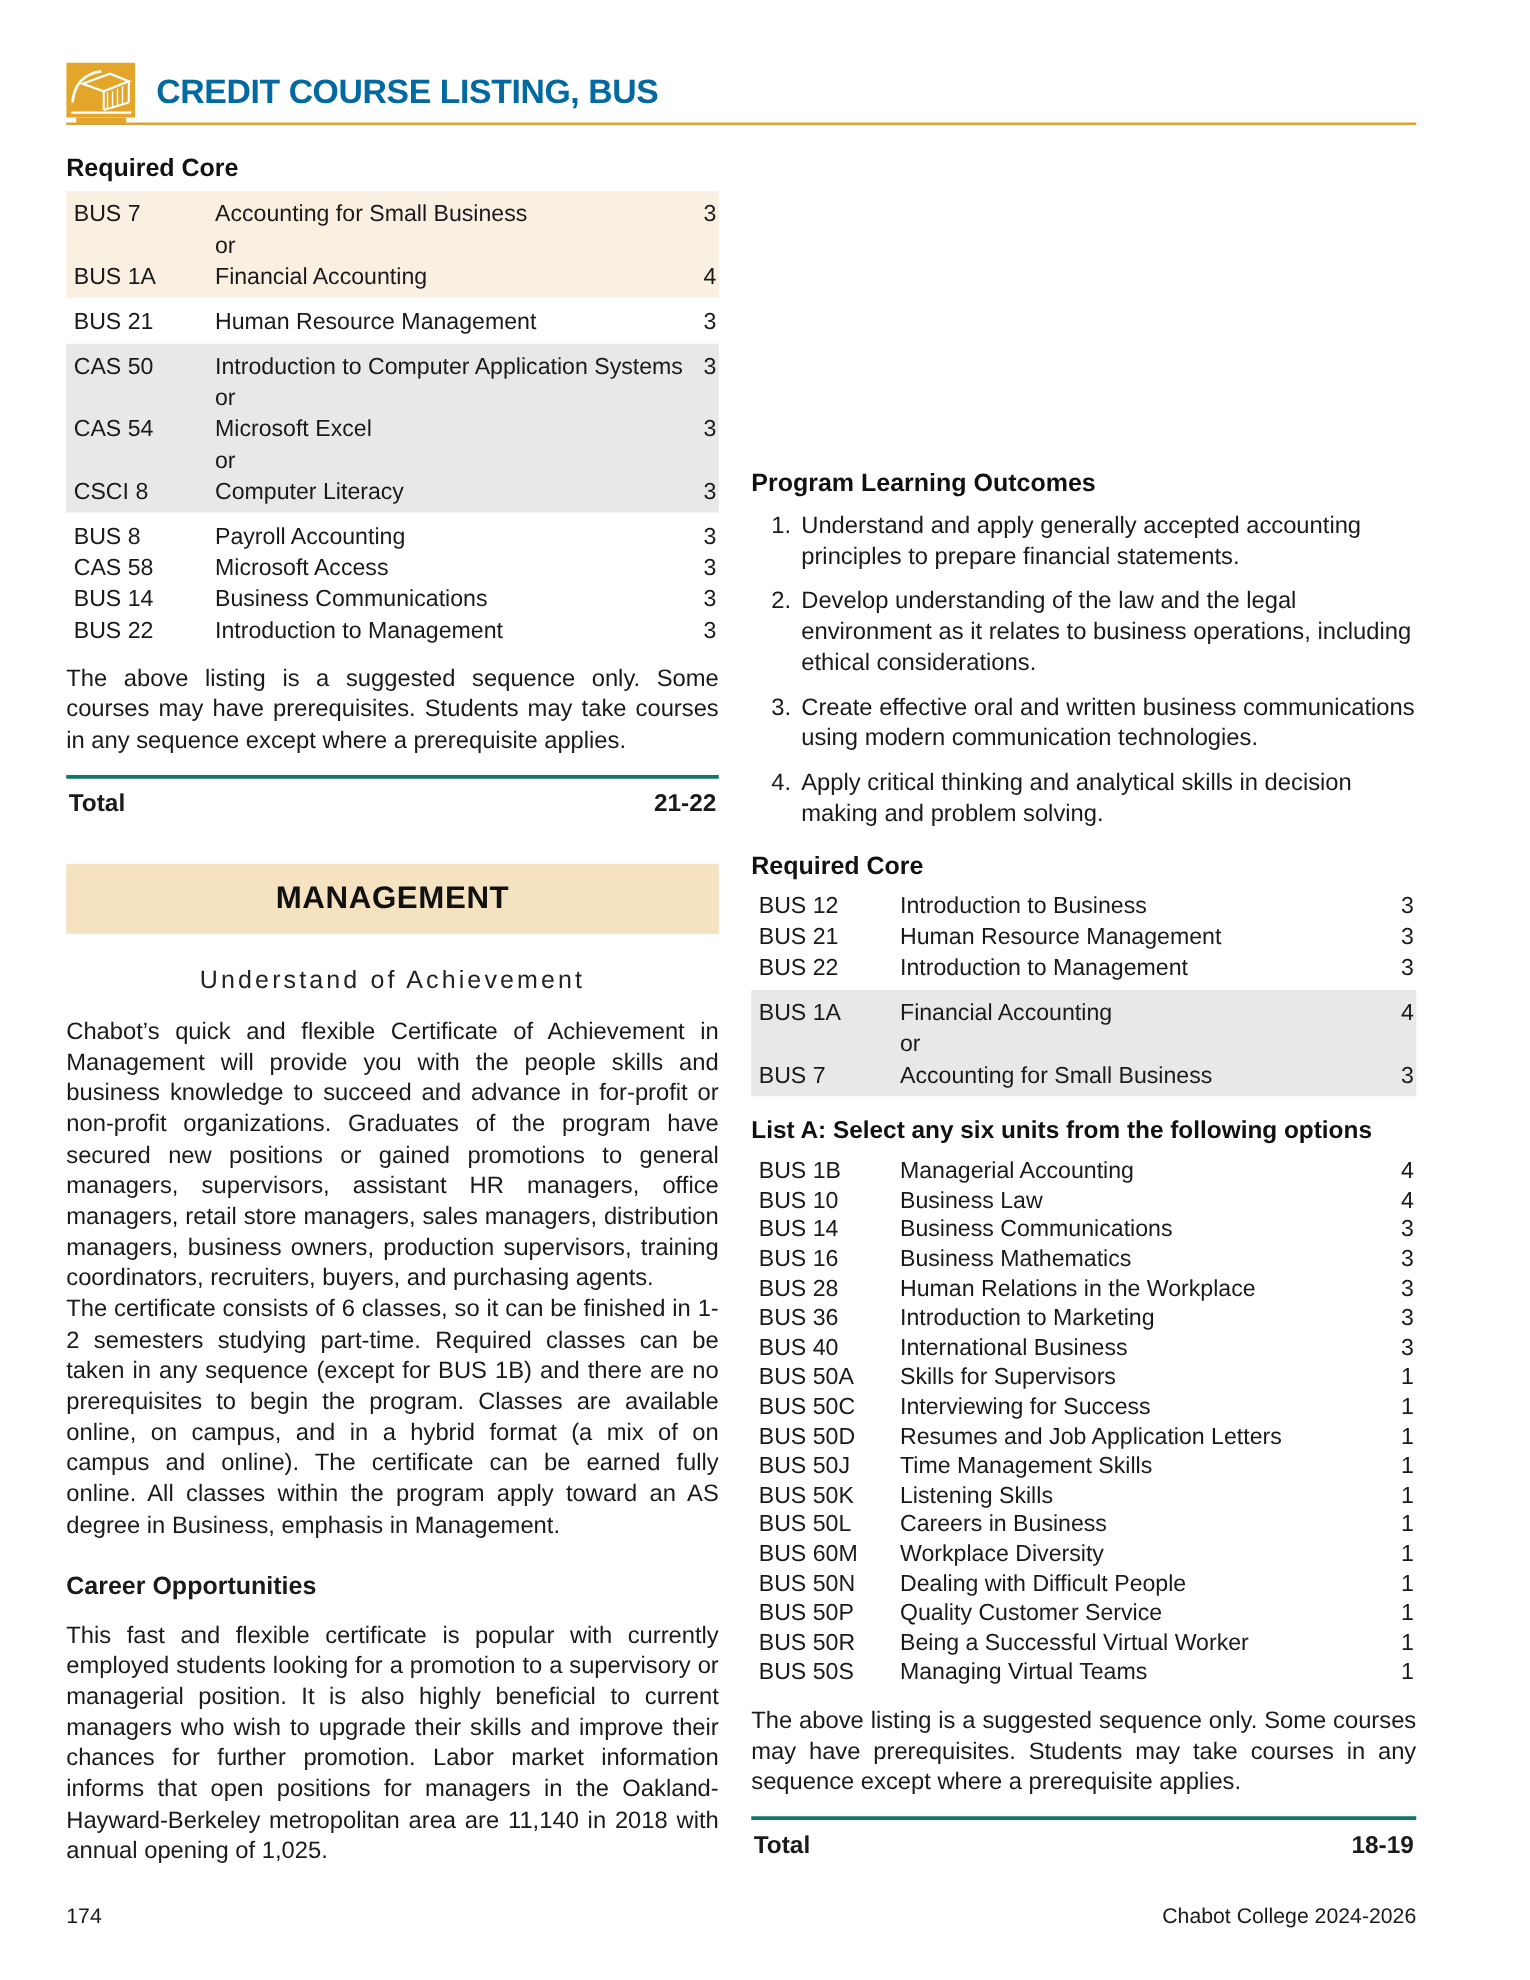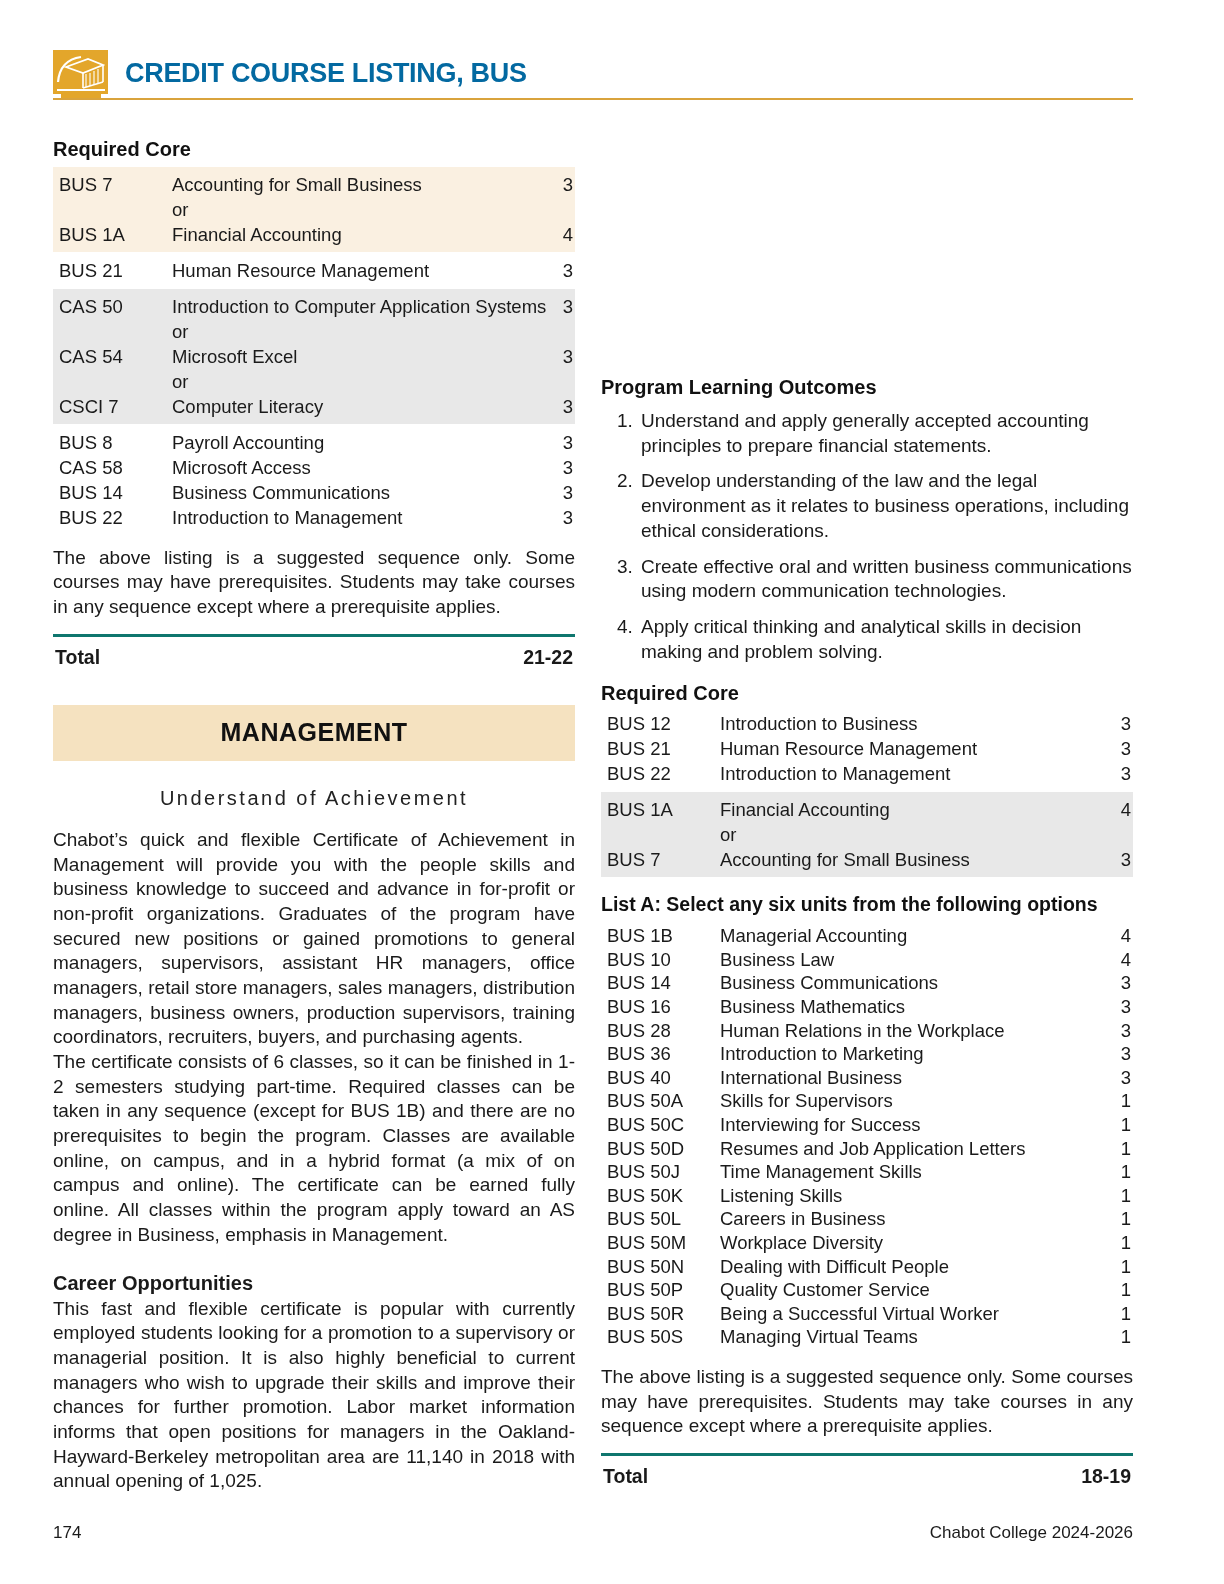--- a/index.html
+++ b/index.html
@@ -32,21 +32,21 @@
   .cunits { flex:none; width:26px; text-align:right; padding-right:2px; }
 
   .note-para { font-size:19px; line-height:1.3; text-align:justify; margin:16px 0 14px; }
   .total-block { border-top:3px solid #0f766e; margin-top:14px; }
   .total-row { display:flex; justify-content:space-between; font-weight:bold; font-size:19.5px; padding:9px 2px 6px 2px; }
 
   
   .mgmt-band { margin-top:30px; background:#F5E2C0; text-align:center; font-size:25px; font-weight:bold; letter-spacing:0.5px; padding:13px 0 14px; color:#111; }
   .cert-subtitle { text-align:center; font-size:20px; letter-spacing:2.5px; margin:26px 0 18px; color:#222; }
   .body-para { font-size:19px; line-height:1.3; text-align:justify; margin:0 0 0 0; }
-  .career-heading { font-size:20px; font-weight:bold; margin:24px 0 2px; }
+  .career-heading { font-size:20px; font-weight:bold; margin:24px 0 16px; }
 
   
   .plo-list { margin:10px 0 4px; }
   .plo-item { display:flex; padding-left:16px; margin:9px 0 11px; font-size:19px; line-height:1.3; }
   .plo-num { flex:none; width:24px; }
   .plo-text { flex:1; }
 
   
   .footer-left  { position:absolute; left:53px;  top:1523px; font-size:17px; }
   .footer-right { position:absolute; right:91px; top:1523px; font-size:17px; }
@@ -126,21 +126,21 @@
               <span class="cunits">3</span>
             </div>
 
             <div class="crow">
               <span class="ccode"></span>
               <span class="ctitle">or</span>
               <span class="cunits"></span>
             </div>
 
             <div class="crow">
-              <span class="ccode">CSCI 7</span>
+              <span class="ccode">CSCI 8</span>
               <span class="ctitle">Computer Literacy</span>
               <span class="cunits">3</span>
             </div>
           </div>
         <div class="cgroup">
 
             <div class="crow">
               <span class="ccode">BUS 8</span>
               <span class="ctitle">Payroll Accounting</span>
               <span class="cunits">3</span>
@@ -336,21 +336,21 @@
             <span class="cunits">1</span>
           </div>
 
           <div class="crow">
             <span class="ccode">BUS 50L</span>
             <span class="ctitle">Careers in Business</span>
             <span class="cunits">1</span>
           </div>
 
           <div class="crow">
-            <span class="ccode">BUS 50M</span>
+            <span class="ccode">BUS 60M</span>
             <span class="ctitle">Workplace Diversity</span>
             <span class="cunits">1</span>
           </div>
 
           <div class="crow">
             <span class="ccode">BUS 50N</span>
             <span class="ctitle">Dealing with Difficult People</span>
             <span class="cunits">1</span>
           </div>
 

